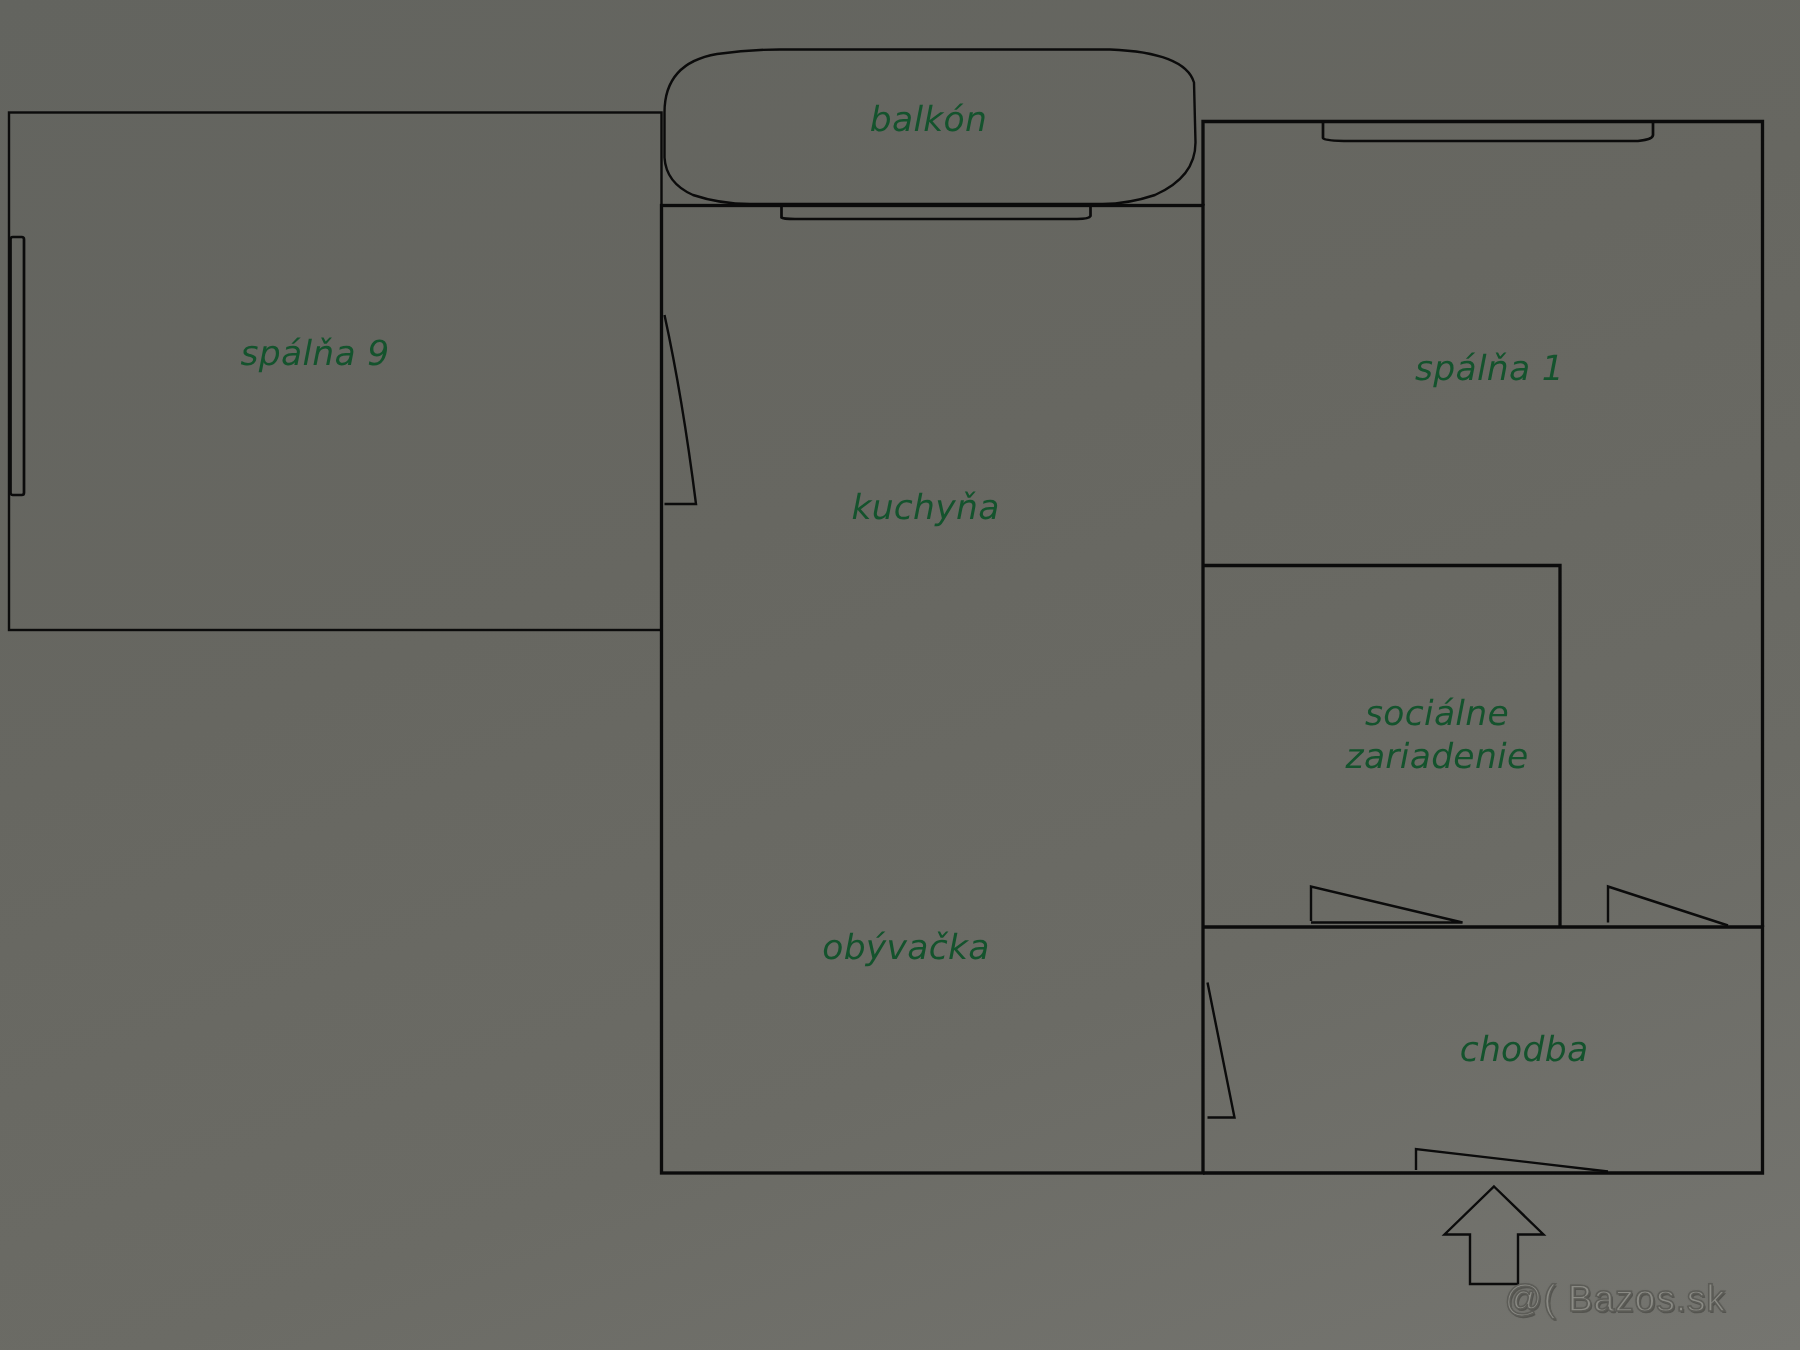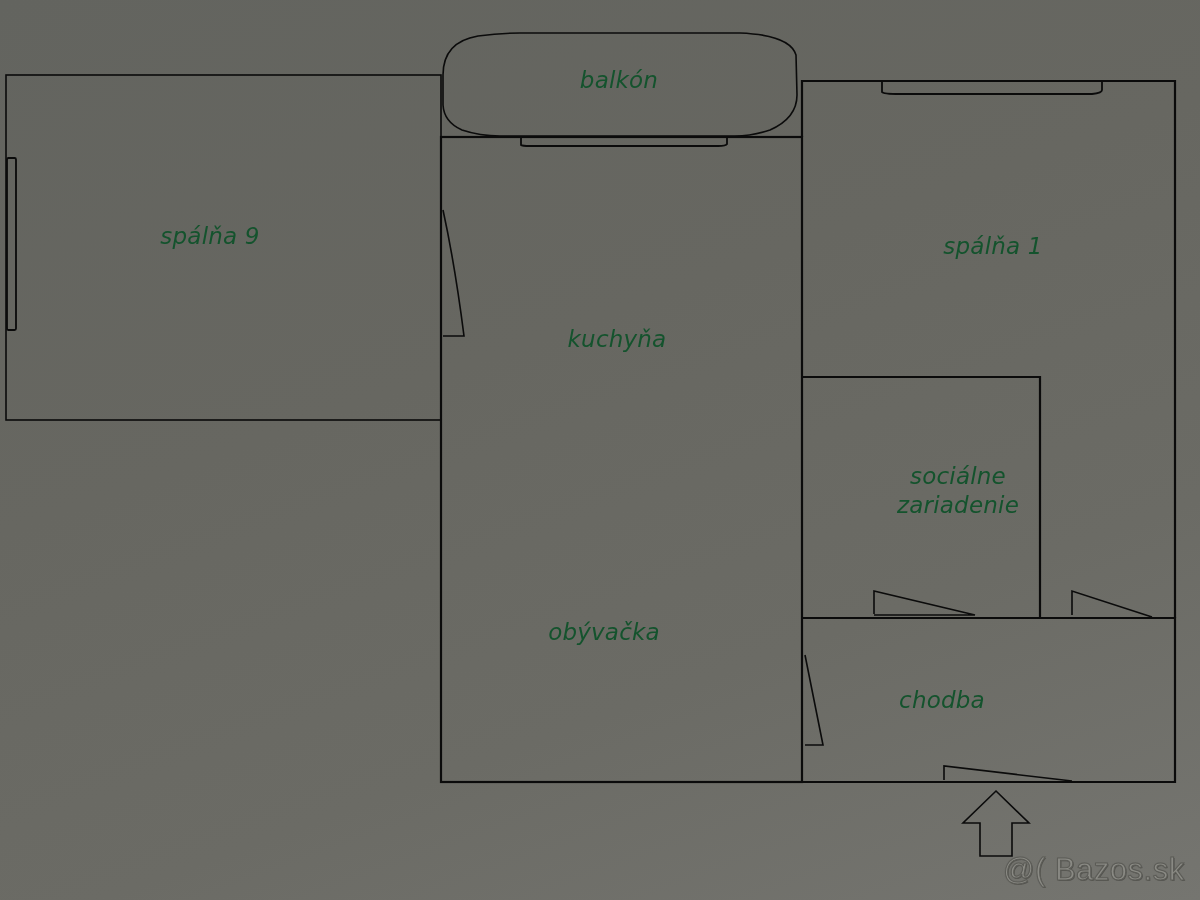--- a/index.html
+++ b/index.html
@@ -53,21 +53,21 @@
       text-align: center;
       white-space: nowrap;
       transform: translateX(-50%);
       letter-spacing: 0.2px;
     }
     .watermark {
       position: absolute;
       left: 1003px;
       top: 852px;
       font-family: "Liberation Sans", sans-serif;
-      font-size: 31px;
+      font-size: 25px;
       color: #8a8a84;
       text-shadow: 0 0 1px #4e4e4a, 1px 1px 0 #555550;
       -webkit-text-stroke: 1px #5c5c57;
       white-space: nowrap;
       letter-spacing: 0.5px;
     }
   </style>
 </head>
 <body>
 
@@ -129,15 +129,15 @@
 
 <div class="room-label" style="left:210px; top:222px;">spálňa 9</div>
 <div class="room-label" style="left:619px; top:66px;">balkón</div>
 <div class="room-label" style="left:617px; top:288px;margin-top:37px;">kuchyňa</div>
 <div class="room-label" style="left:604px; top:618px;">obývačka</div>
 <div class="room-label" style="left:993px; top:221px;margin-top:11px;">spálňa 1</div>
 <div class="room-label" style="left:918px; top:462px;margin-left:40px;">
   <div>sociálne</div>
   <div>zariadenie</div>
 </div>
-<div class="room-label" style="left:942px; top:686px;">chodba</div>
+<div class="room-label" style="left:1016px; top:686px;">chodba</div>
 
 <div class="watermark">@( Bazos.sk</div>
 
 </body></html>

